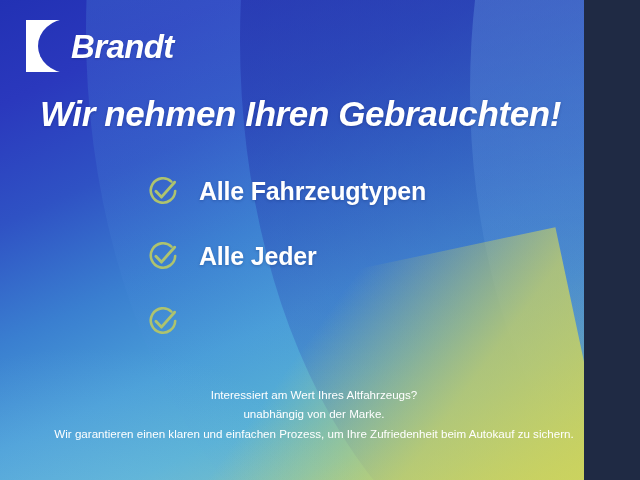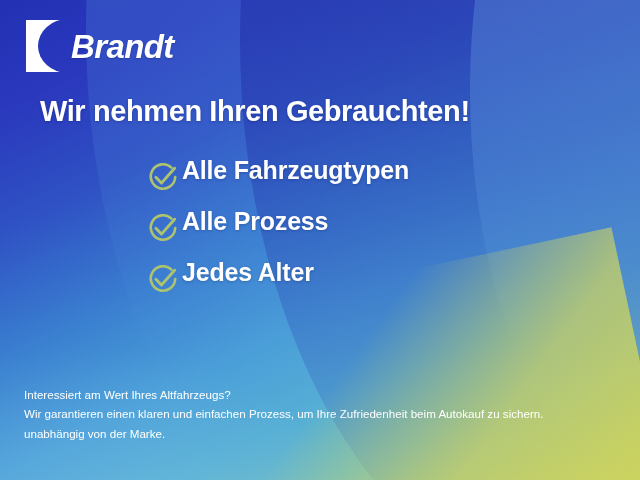--- a/index.html
+++ b/index.html
@@ -2,21 +2,21 @@
 <html><head>
 <meta charset="utf-8">
 <style>
   html, body {
     margin: 0;
     padding: 0;
     background: #1f2a44;
   }
   #banner {
     position: relative;
-    width: 640px;
+    width: 584px;
     height: 480px;
     overflow: hidden;
     font-family: "Liberation Sans", sans-serif;
     
     background:
       linear-gradient(155deg,
         #2231b4 0%,
         #2a38bd 14%,
         #2f52c4 30%,
         #3a7fd0 46%,
@@ -93,39 +93,43 @@
     letter-spacing: -0.6px;
     line-height: 1;
     text-shadow: 0 1px 2px rgba(10,20,90,.30);
   }
 
   
   .headline {
     position: absolute;
     left: 40px; top: 96px;
     color: #ffffff;
-    font-size: 29px;
+    font-size: 35px;
     font-weight: bold;
     letter-spacing: -0.4px;
     line-height: 1.05;
     white-space: nowrap;
     text-shadow: 0 1px 3px rgba(10,20,90,.30);
+    font-style: italic;
   }
 
   
   .benefits {
     position: absolute;
     left: 144px; top: 158px;
     display: flex;
     flex-direction: column;
     gap: 13px;
   }
   .benefit {
     display: flex;
+    align-items: center;
+    gap: 17px;
     height: 38px;
+    margin-top: 14px;
   }
   .benefit-icon { flex: 0 0 auto; display: block; }
   .benefit-label {
     color: #ffffff;
     font-size: 25px;
     font-weight: bold;
     letter-spacing: -0.2px;
     line-height: 1;
     white-space: nowrap;
     text-shadow: 0 1px 3px rgba(10,30,90,.28);
@@ -133,21 +137,21 @@
 
   
   .legal {
     position: absolute;
     left: 24px; top: 385px;
     width: 580px;
     color: #ffffff;
     font-size: 11.6px;
     line-height: 1.68;
   }
-  .legal p { margin: 0; white-space: nowrap; }
+  .legal p { margin: 0; white-space: nowrap; text-align: center; }
 </style>
 </head>
 <body>
 
 <div id="banner">
 
   <div class="arc arc-a"></div>
   <div class="arc arc-b"></div>
   <div class="arc arc-c"></div>
   <div class="arc arc-d"></div>
@@ -177,33 +181,32 @@
         <path d="M11.9 19.3 L17.4 25.1 L30.6 10.2" fill="none" stroke="#aec36e" stroke-width="2.9" stroke-linecap="round" stroke-linejoin="round"></path>
       </svg>
       <span class="benefit-label">Alle Fahrzeugtypen</span>
     </div>
 
     <div class="benefit">
       <svg class="benefit-icon" width="38" height="38" viewBox="0 0 38 38">
         <path d="M27.4 9.6 A12.2 12.2 0 1 0 31.2 19" fill="none" stroke="#aec36e" stroke-width="2.6" stroke-linecap="round"></path>
         <path d="M11.9 19.3 L17.4 25.1 L30.6 10.2" fill="none" stroke="#aec36e" stroke-width="2.9" stroke-linecap="round" stroke-linejoin="round"></path>
       </svg>
-      <span class="benefit-label">Alle Prozess</span>
+      <span class="benefit-label">Alle Jeder</span>
     </div>
 
 
     <div class="benefit">
       <svg class="benefit-icon" width="38" height="38" viewBox="0 0 38 38">
         <path d="M27.4 9.6 A12.2 12.2 0 1 0 31.2 19" fill="none" stroke="#aec36e" stroke-width="2.6" stroke-linecap="round"></path>
         <path d="M11.9 19.3 L17.4 25.1 L30.6 10.2" fill="none" stroke="#aec36e" stroke-width="2.9" stroke-linecap="round" stroke-linejoin="round"></path>
       </svg>
-      <span class="benefit-label">Jedes Alter</span>
     </div>
 
   </div>
 
   <div class="legal">
     <p>Interessiert am Wert Ihres Altfahrzeugs?</p>
+    <p>unabhängig von der Marke.</p>
     <p>Wir garantieren einen klaren und einfachen Prozess, um Ihre Zufriedenheit beim Autokauf zu sichern.</p>
-    <p>unabhängig von der Marke.</p>
   </div>
 
 </div>
 
 </body></html>

